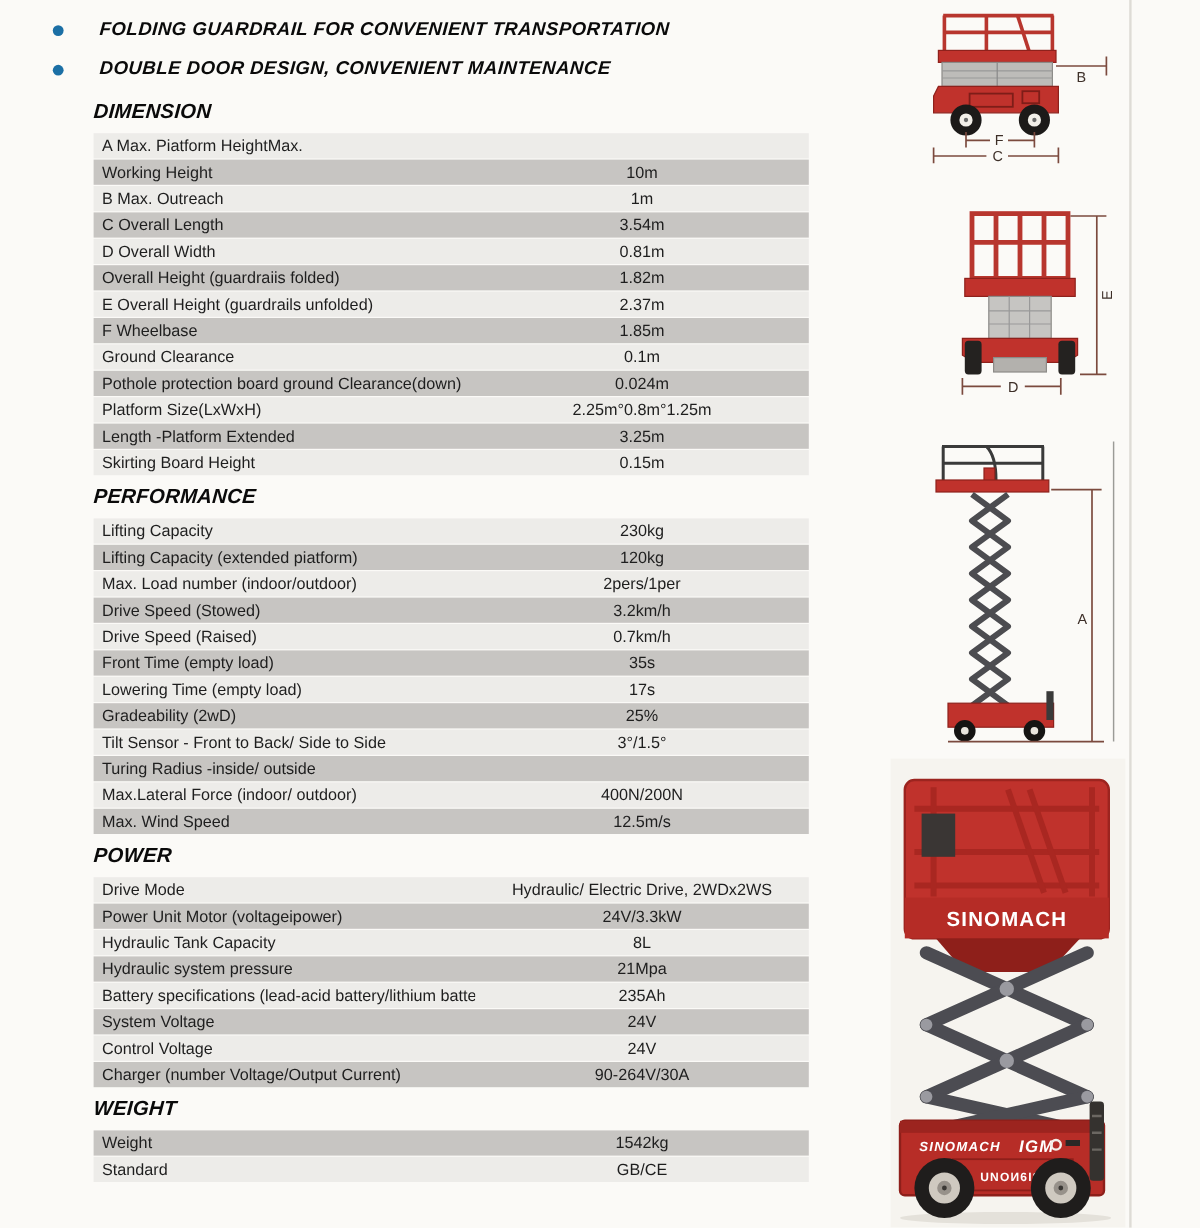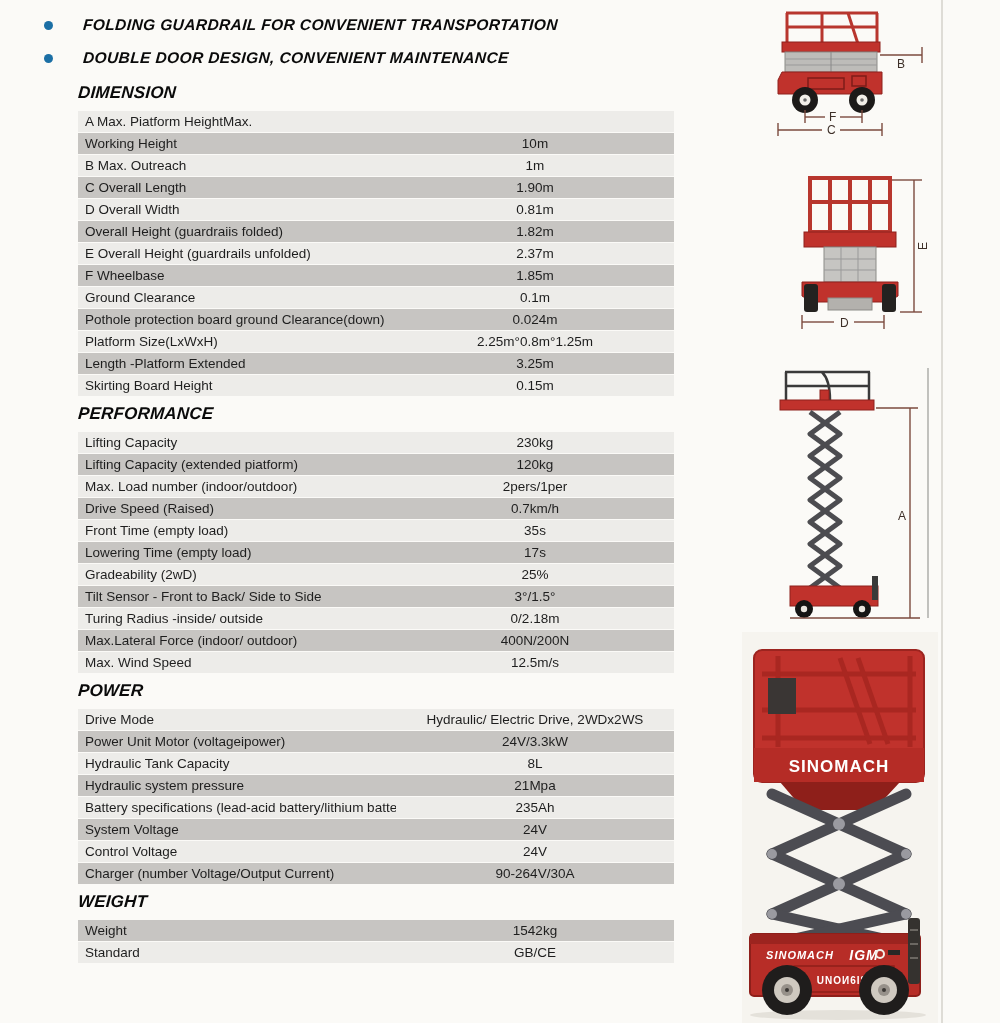--- a/index.html
+++ b/index.html
@@ -71,21 +71,21 @@
       <div class="spec-row">
           <div class="cell label">Working Height</div>
           <div class="cell value">10m</div>
         </div>
       <div class="spec-row">
           <div class="cell label">B Max. Outreach</div>
           <div class="cell value">1m</div>
         </div>
       <div class="spec-row">
           <div class="cell label">C Overall Length</div>
-          <div class="cell value">1.90m</div>
+          <div class="cell value">3.54m</div>
         </div>
       <div class="spec-row">
           <div class="cell label">D Overall Width</div>
           <div class="cell value">0.81m</div>
         </div>
       <div class="spec-row">
           <div class="cell label">Overall Height (guardraiis folded)</div>
           <div class="cell value">1.82m</div>
         </div>
       <div class="spec-row">
@@ -126,20 +126,24 @@
         </div>
       <div class="spec-row">
           <div class="cell label">Lifting Capacity (extended piatform)</div>
           <div class="cell value">120kg</div>
         </div>
       <div class="spec-row">
           <div class="cell label">Max. Load number (indoor/outdoor)</div>
           <div class="cell value">2pers/1per</div>
         </div>
       <div class="spec-row">
+          <div class="cell label">Drive Speed (Stowed)</div>
+          <div class="cell value">3.2km/h</div>
+        </div>
+      <div class="spec-row">
           <div class="cell label">Drive Speed (Raised)</div>
           <div class="cell value">0.7km/h</div>
         </div>
       <div class="spec-row">
           <div class="cell label">Front Time (empty load)</div>
           <div class="cell value">35s</div>
         </div>
       <div class="spec-row">
           <div class="cell label">Lowering Time (empty load)</div>
           <div class="cell value">17s</div>
@@ -147,21 +151,20 @@
       <div class="spec-row">
           <div class="cell label">Gradeability (2wD)</div>
           <div class="cell value">25%</div>
         </div>
       <div class="spec-row">
           <div class="cell label">Tilt Sensor - Front to Back/ Side to Side</div>
           <div class="cell value">3°/1.5°</div>
         </div>
       <div class="spec-row">
           <div class="cell label">Turing Radius -inside/ outside</div>
-          <div class="cell value">0/2.18m</div>
         </div>
       <div class="spec-row">
           <div class="cell label">Max.Lateral Force (indoor/ outdoor)</div>
           <div class="cell value">400N/200N</div>
         </div>
       <div class="spec-row">
           <div class="cell label">Max. Wind Speed</div>
           <div class="cell value">12.5m/s</div>
         </div>
     </div>

